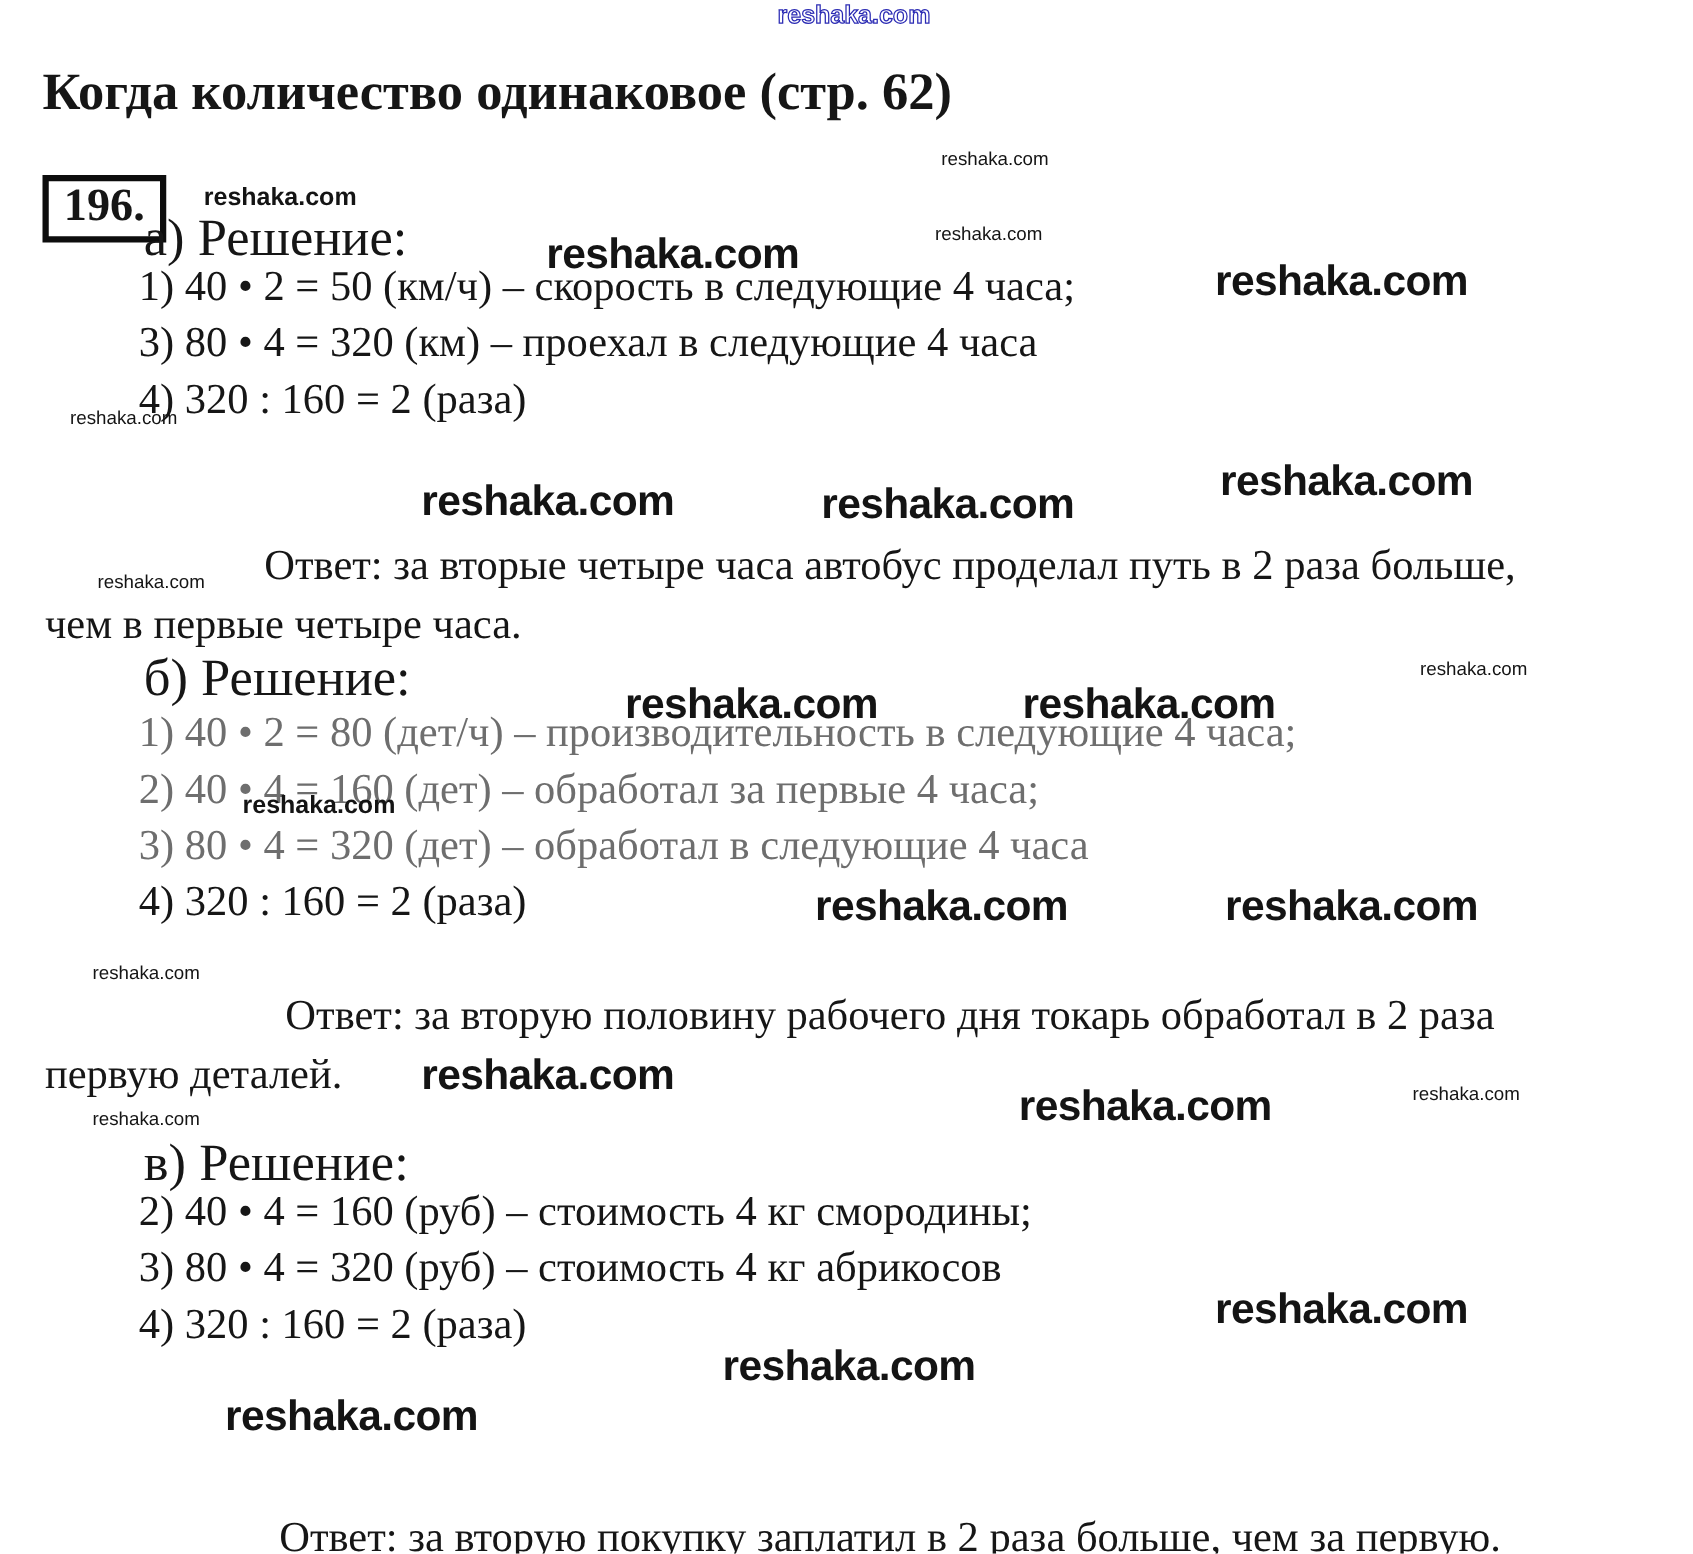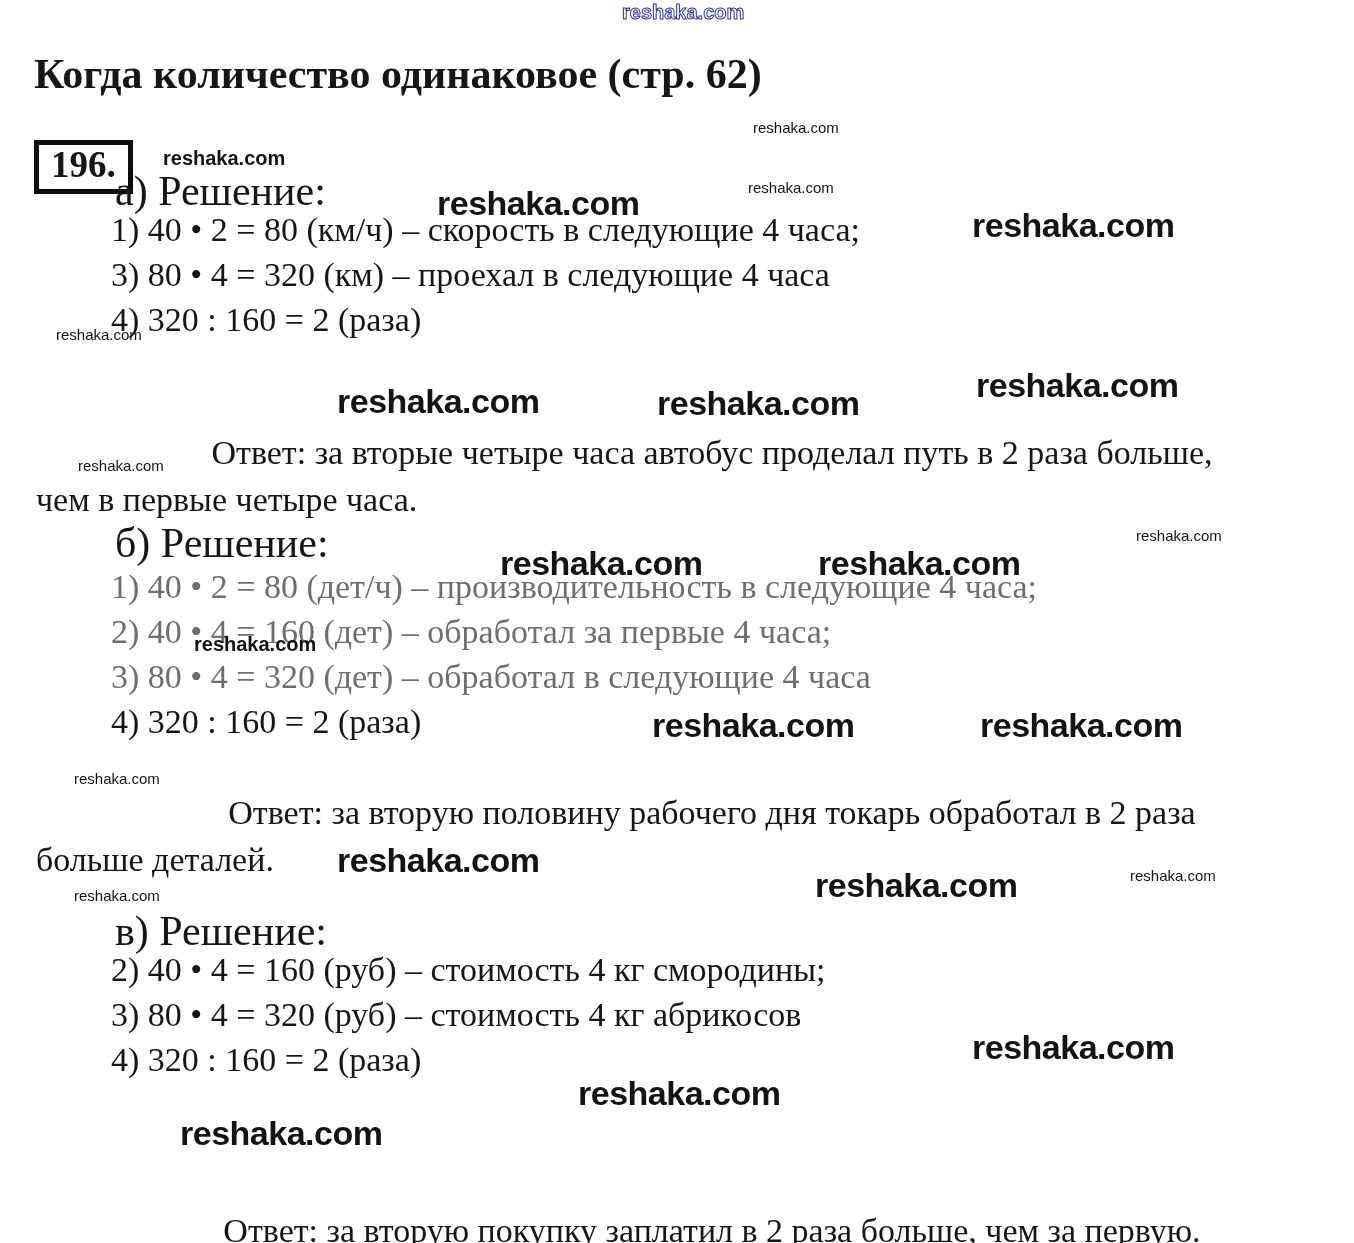--- a/index.html
+++ b/index.html
@@ -85,39 +85,39 @@
 <div class="page">
 
   <h1 class="page-title">Когда количество одинаковое (стр. 62)</h1>
 
   <div class="problem-box">
     <span>196.</span>
   </div>
 
   <div class="sec-label" style="top:167px">а) Решение:</div>
   <div class="steps" style="top:207px">
-    <div class="step">1) 40 • 2 = 80 (км/ч) – скорость в следующие 4 часа;</div>
+    <div class="step">1) 40 • 2 = 50 (км/ч) – скорость в следующие 4 часа;</div>
     <div class="step">3) 80 • 4 = 320 (км) – проехал в следующие 4 часа</div>
     <div class="step">4) 320 : 160 = 2 (раза)</div>
   </div>
   <div class="answer" style="top:429px">
     <div class="ans-line indent">Ответ: за вторые четыре часа автобус проделал путь в 2 раза больше,</div>
     <div class="ans-line">чем в первые четыре часа.</div>
   </div>
 
   <div class="sec-label" style="top:519px">б) Решение:</div>
   <div class="steps" style="top:564px">
     <div class="step faded">1) 40 • 2 = 80 (дет/ч) – производительность в следующие 4 часа;</div>
     <div class="step faded">2) 40 • 4 = 160 (дет) – обработал за первые 4 часа;</div>
     <div class="step faded">3) 80 • 4 = 320 (дет) – обработал в следующие 4 часа</div>
     <div class="step">4) 320 : 160 = 2 (раза)</div>
   </div>
   <div class="answer" style="top:789px">
     <div class="ans-line indent">Ответ: за вторую половину рабочего дня токарь обработал в 2 раза</div>
-    <div class="ans-line">больше деталей.</div>
+    <div class="ans-line">первую деталей.</div>
   </div>
 
   <div class="sec-label" style="top:907px">в) Решение:</div>
   <div class="steps" style="top:947px">
     <div class="step">2) 40 • 4 = 160 (руб) – стоимость 4 кг смородины;</div>
     <div class="step">3) 80 • 4 = 320 (руб) – стоимость 4 кг абрикосов</div>
     <div class="step">4) 320 : 160 = 2 (раза)</div>
   </div>
   <div class="answer" style="top:1207px">
     <div class="ans-line indent">Ответ: за вторую покупку заплатил в 2 раза больше, чем за первую.</div>

